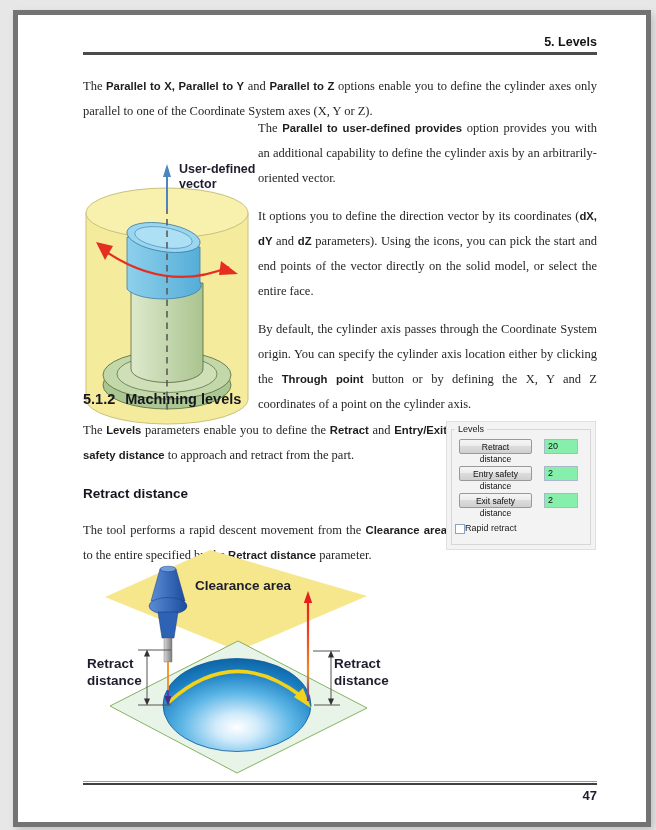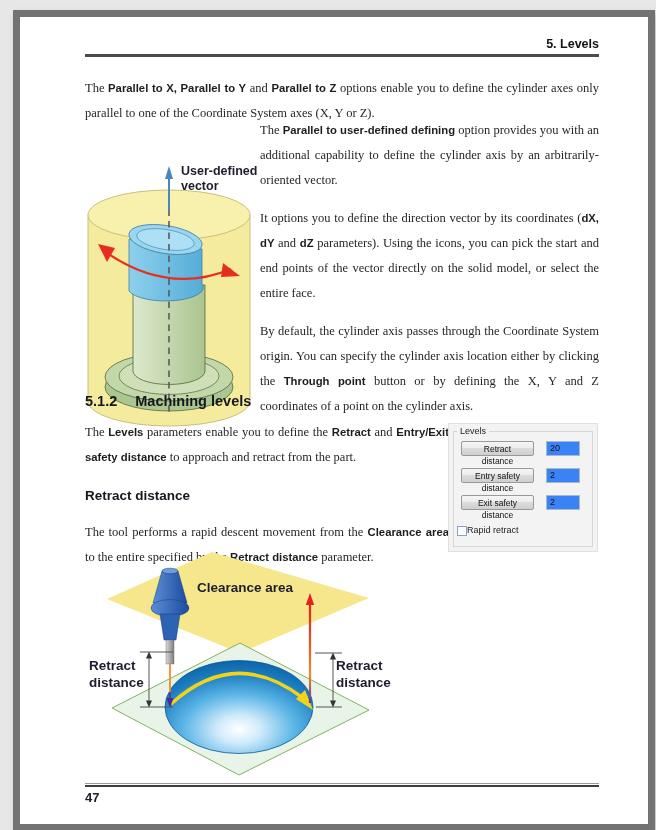--- a/index.html
+++ b/index.html
@@ -1,74 +1,74 @@
 <!DOCTYPE html>
 <html><head>
 <meta charset="utf-8">
 <style>
   html,body{margin:0;padding:0;}
   body{width:656px;height:830px;background:#e7e7e7;position:relative;
        font-family:"Liberation Serif",serif;overflow:hidden;}
   .page{position:absolute;left:13px;top:10px;width:628px;height:807px;
-        background:#ffffff;border:7px solid #737373;
+        background:#ffffff;border:5px solid #737373;
         box-shadow:3px 4px 8px rgba(0,0,0,0.16);}
   
   .chapter-header{position:absolute;left:65px;top:20px;width:514px;text-align:right;
         font-family:"Liberation Sans",sans-serif;font-weight:bold;font-size:12.5px;color:#141414;}
   .header-rule{position:absolute;left:65px;top:37px;width:514px;height:3px;background:#4b4b4b;}
   
   .btxt{font-size:12.5px;line-height:25px;color:#262626;text-align:justify;}
   .btxt .b{font-family:"Liberation Sans",sans-serif;font-weight:bold;font-size:11.3px;color:#1d1d1d;}
   .intro{position:absolute;left:65px;top:46px;width:514px;}
   .col-text{position:absolute;left:240px;top:101px;width:339px;}
   .col-text p{margin:0 0 13px 0;}
   
   .illus1{position:absolute;left:65px;top:101px;width:181px;height:264px;margin-top:45px;}
   .illus1 svg{position:absolute;left:0;top:0;}
   .illus1-label{position:absolute;left:96px;top:1px;width:90px;
         font-family:"Liberation Sans",sans-serif;font-weight:bold;font-size:12.5px;
         line-height:15px;color:#1d1d2e;}
   
   .section-heading{position:absolute;left:65px;top:376px;
         font-family:"Liberation Sans",sans-serif;font-weight:bold;font-size:14.5px;color:#16161f;}
-  .section-num{margin-right:18px;}
+  .section-num{margin-right:10px;}
   .machining{position:absolute;left:65px;top:403px;width:364px;}
   .machining p{margin:0;}
   .machining h3{font-family:"Liberation Sans",sans-serif;font-weight:bold;font-size:13.5px;
         color:#16161f;margin:13px 0 12px 0;}
   
   .dialog{position:absolute;left:428px;top:406px;width:150px;height:129px;
         background:#f3f3f3;border:1px solid #e0e0e0;
         font-family:"Liberation Sans",sans-serif;box-sizing:border-box;}
   .groupbox{position:absolute;left:4px;top:7px;width:138px;height:114px;border:1px solid #d6d6d6;}
   .group-label{position:absolute;left:3px;top:-6px;background:#f3f3f3;padding:0 3px;
         font-size:9px;color:#222;}
   .dlg-btn{position:absolute;left:12px;width:73px;height:15px;box-sizing:border-box;
         font-family:"Liberation Sans",sans-serif;font-size:8.5px;color:#111;text-align:center;
         line-height:12px;border:1px solid #999;border-radius:2px;
         background:linear-gradient(#f5f5f5,#ececec 45%,#dcdcdc 50%,#cfcfcf);}
   .dlg-field{position:absolute;left:97px;width:34px;height:15px;box-sizing:border-box;
-        border:1px solid #a9b9c9;background:#3b82f6;font-size:9px;line-height:13px;
+        border:1px solid #a9b9c9;background:#86efac;font-size:9px;line-height:13px;
         padding-left:3px;color:#111;}
   .cb-row{position:absolute;left:8px;top:101px;display:flex;align-items:flex-start;}
   .cb-box{width:8px;height:8px;border:1px solid #88a4c4;background:#fdfdfd;margin-top:1px;}
   .cb-label{font-size:9px;color:#222;}
   
   .illus2{position:absolute;left:65px;top:535px;width:322px;height:236px;}
   .illus2 svg{position:absolute;left:0;top:0;}
   .il2-label{font-family:"Liberation Sans",sans-serif;font-weight:bold;font-size:13.5px;
         color:#1d1d2e;position:absolute;line-height:17px;}
   .clearance-label{left:112px;top:27px;white-space:nowrap;}
   .retract-left{left:4px;top:105px;width:60px;}
   .retract-right{left:251px;top:105px;width:62px;}
   
   .footer-rule{position:absolute;left:65px;top:766px;width:514px;}
   .fr1{height:1px;background:#9a9a9a;}
   .fr2{height:2px;background:#3f3f3f;margin-top:1px;}
-  .page-number{position:absolute;left:65px;top:773px;width:514px;
+  .page-number{position:absolute;left:65px;top:773px;width:514px;text-align:right;
         font-family:"Liberation Sans",sans-serif;font-weight:bold;font-size:13px;color:#1d1d2e;}
 </style>
 </head>
 <body>
 
 <div class="page">
 
   <div class="chapter-header">5. Levels</div>
   <div class="header-rule"></div>
 
@@ -115,21 +115,21 @@
 
       <g>
         <line x1="84" y1="48" x2="84" y2="12" stroke="#4c86c0" stroke-width="2"></line>
         <polygon points="84,3 80,16 88,16" fill="#4c86c0"></polygon>
       </g>
     </svg>
     <div class="illus1-label">User-defined vector</div>
   </div>
 
   <div class="col-text btxt">
-    <p><span>The </span><span class="b">Parallel to user-defined defining</span><span> option provides you with an additional capability to define the cylinder axis by an arbitrarily-oriented vector.</span></p>
+    <p><span>The </span><span class="b">Parallel to user-defined provides</span><span> option provides you with an additional capability to define the cylinder axis by an arbitrarily-oriented vector.</span></p>
     <p><span>It options you to define the direction vector by its coordinates (</span><span class="b">dX, dY</span><span> and </span><span class="b">dZ</span><span> parameters). Using the icons, you can pick the start and end points of the vector directly on the solid model, or select the entire face.</span></p>
     <p><span>By default, the cylinder axis passes through the Coordinate System origin. You can specify the cylinder axis location either by clicking the </span><span class="b">Through point</span><span> button or by defining the X, Y and Z coordinates of a point on the cylinder axis.</span></p>
   </div>
 
   <div class="section-heading">
     <span class="section-num">5.1.2</span><span>Machining levels</span>
   </div>
 
   <div class="machining btxt">
     <p><span>The </span><span class="b">Levels</span><span> parameters enable you to define the </span><span class="b">Retract</span><span> and </span><span class="b">Entry/Exit safety distance</span><span> to approach and retract from the part.</span></p>

